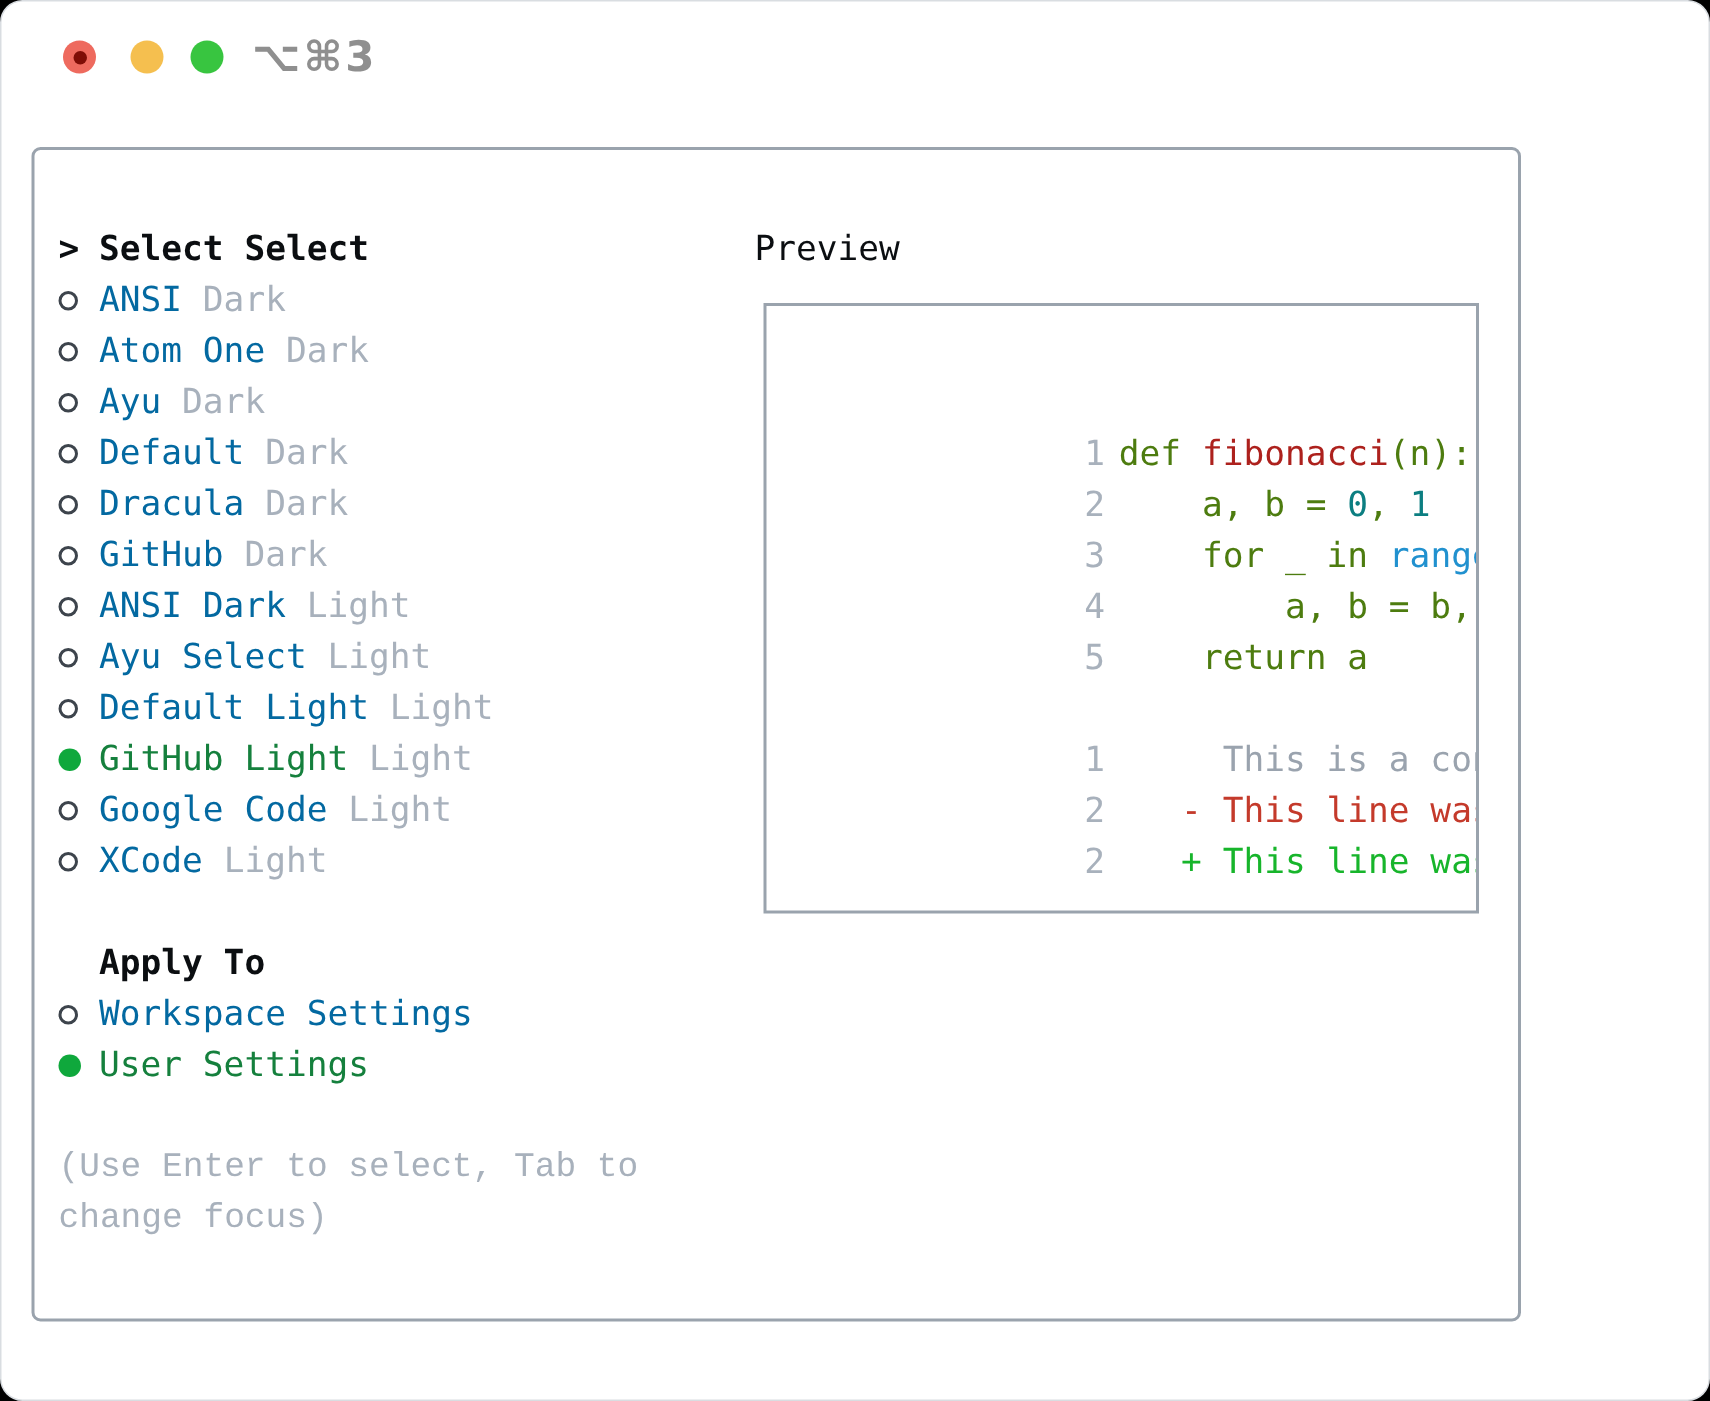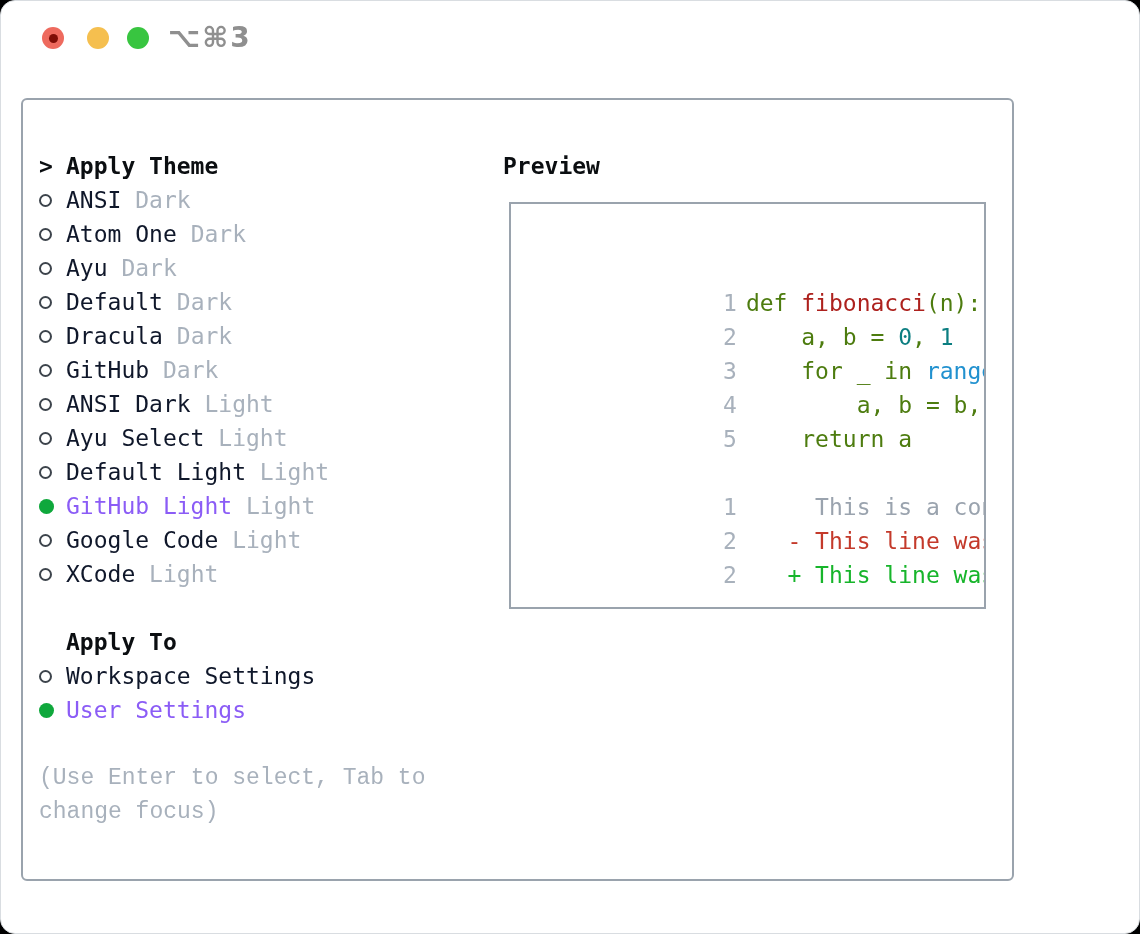--- a/index.html
+++ b/index.html
@@ -27,27 +27,27 @@
     position:absolute;left:20px;top:97px;width:993px;height:783px;
     border:2px solid #9aa3ad;border-radius:6px;background:#fff;
   }
   .left-col{position:absolute;left:16px;top:49px;font-size:23px;color:#363c44;}
   .row{height:34px;display:flex;align-items:center;white-space:pre;}
   .marker{width:27px;display:flex;align-items:center;flex:none;}
   .prompt{font-weight:bold;color:#0b0e11;}
   .bold{font-weight:bold;color:#0b0e11;}
   .circle{width:13px;height:13px;border:2px solid #3d444c;border-radius:50%;}
   .selected .circle{width:15px;height:15px;border:none;background:#0fa83c;}
-  .theme-name{color:#0f172a;}
-  .selected .theme-name{color:#8b5cf6;}
+  .theme-name{color:#0369a1;}
+  .selected .theme-name{color:#15803d;}
   .tag{color:#a8b1bc;padding-left:1ch;text-align:center;}
   .hint-row .hint-label{color:#a8b1bc;font-family:Liberation Mono, monospace;}
   
   .right-col{position:absolute;left:480px;top:49px;font-size:23px;}
-  .preview-title{height:34px;line-height:34px;font-weight:bold;color:#0b0e11;}
+  .preview-title{height:34px;line-height:34px;font-weight:normal;color:#0b0e11;}
   .preview-box{
     position:absolute;left:6px;top:53px;width:477px;height:407px;
     border:2px solid #9aa3ad;background:#fff;
     padding:48px 0 0 18px;overflow:hidden;
   }
   .cline{height:34px;line-height:34px;white-space:pre;font-size:23px;}
   .ln{display:inline-block;width:23px;color:#a8b1bc;}
   .c-plain{color:#4d7c0f;}
   .c-func{color:#ad211d;text-align:center;}
   .c-number{color:#0c7e81;}
@@ -69,21 +69,21 @@
     <span class="tl tl-green"></span>
     <span class="win-title">⌥⌘3</span>
   </div>
 
   <div class="panel">
 
     <div class="left-col">
 
       <div class="row">
         <span class="marker prompt">&gt;</span>
-        <span class="bold">Apply Theme</span>
+        <span class="bold">Select Select</span>
       </div>
 
       <div id="theme-list">
 
           <div class="row theme-row">
             <span class="marker">
               <span class="circle"></span>
             </span>
             <span class="theme-name">ANSI</span>
             <span class="tag">Dark</span>

